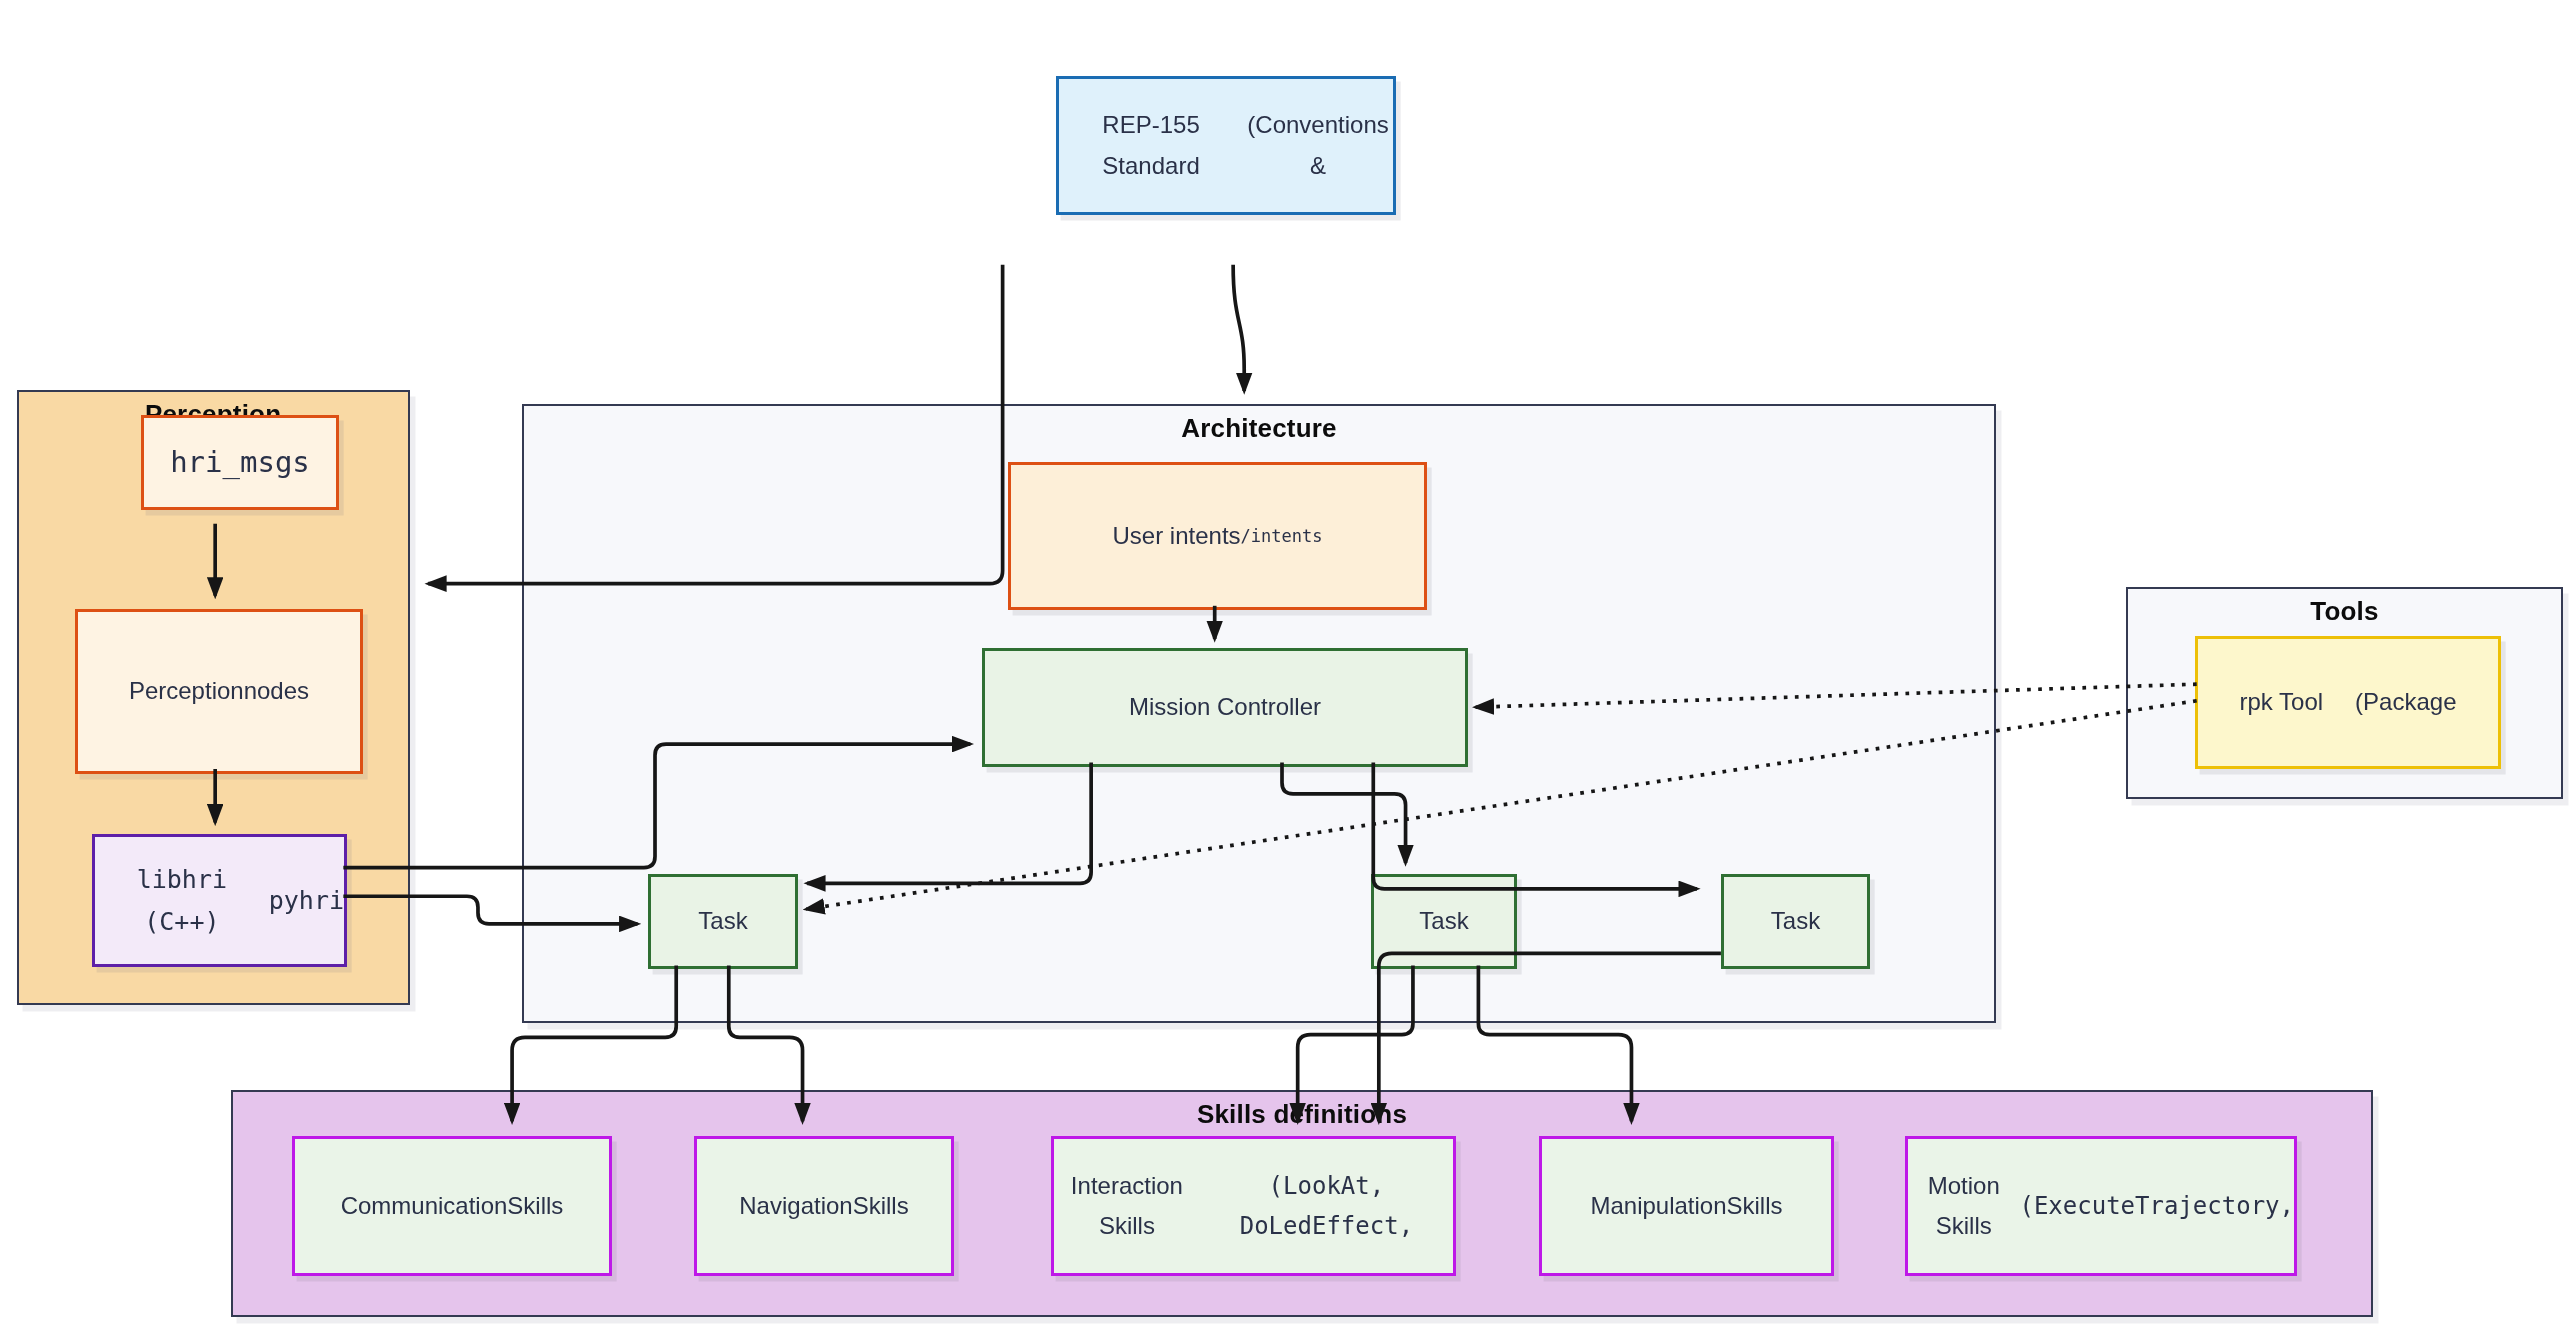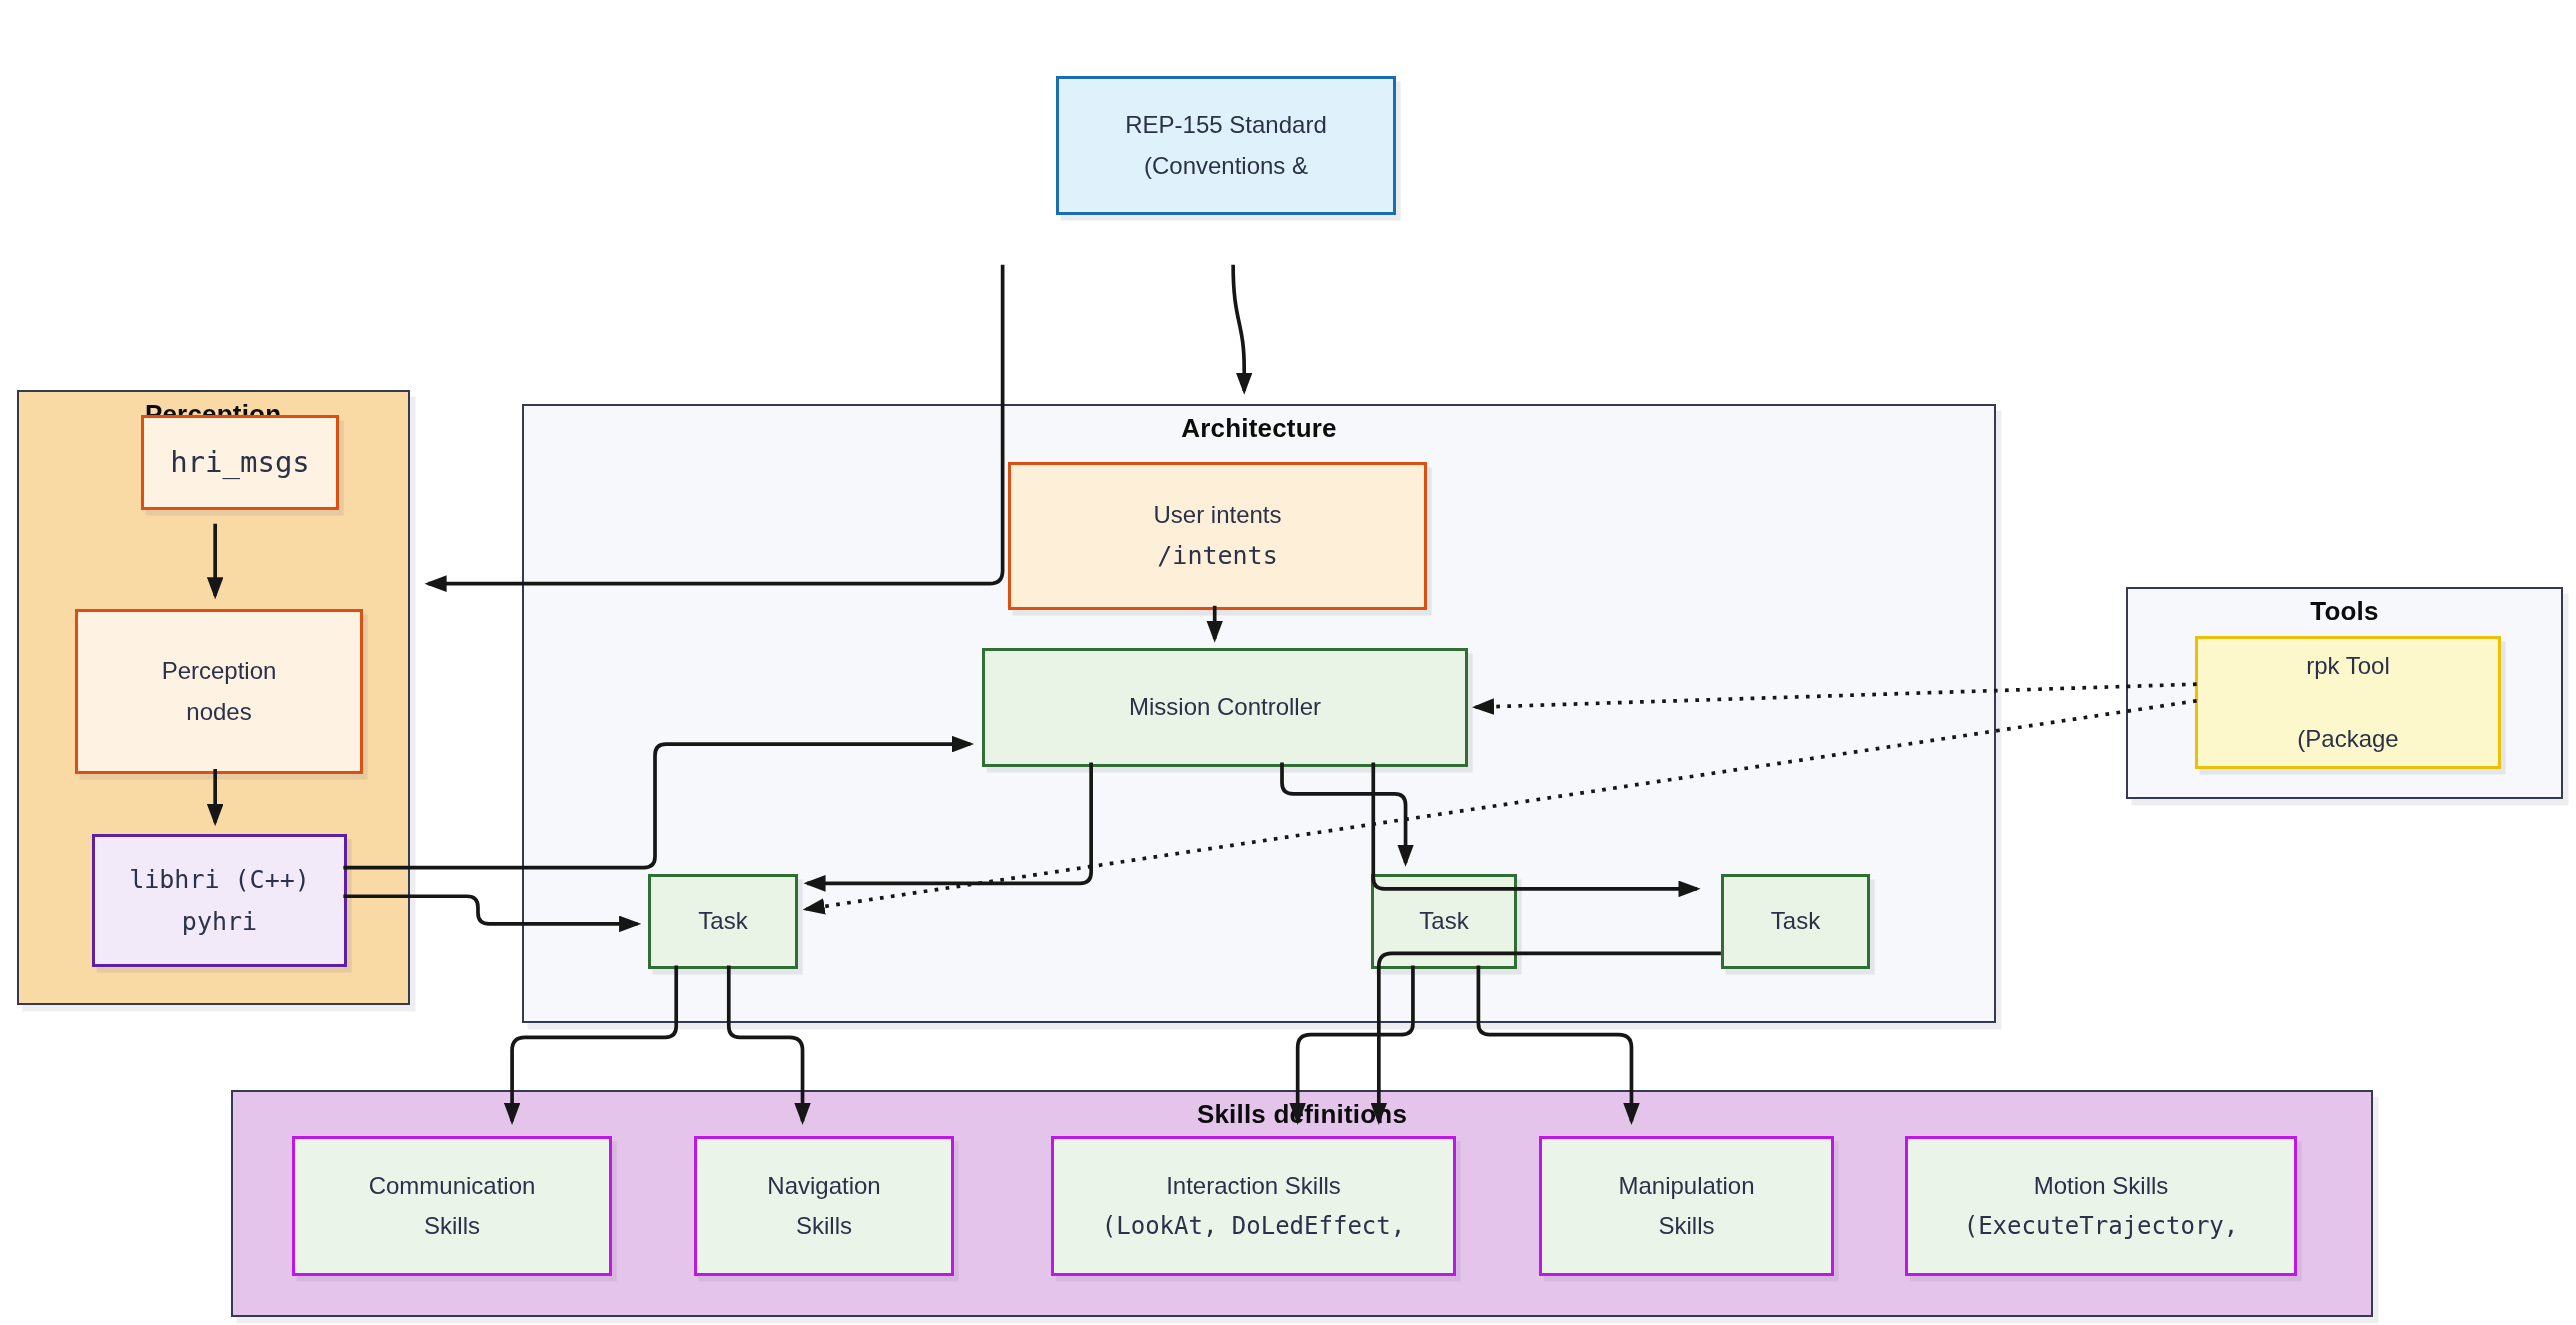--- a/index.html
+++ b/index.html
@@ -11,32 +11,32 @@
              box-shadow:5.5px 6.5px 0 rgba(150,150,165,.16);}
   .container .title{position:absolute;top:6.5px;left:0;right:0;text-align:center;
                     font-weight:bold;font-size:26px;color:var(--title);letter-spacing:0.2px;}
   .c-core{left:59px;top:16.6px;width:2334px;height:246px;}
   .c-perception{left:16.6px;top:390px;width:389px;height:611px;background:var(--perception_fill);}
   .c-architecture{left:522px;top:404px;width:1470px;height:615px;}
   .c-tools{left:2126px;top:587px;width:433px;height:208px;}
   .c-skills{left:231px;top:1090px;width:2138px;height:223px;background:var(--skills_fill);}
 
   
-  .node{position:absolute;display:flex;flex-direction:column;align-items:center;justify-content:center;
+  .node{position:absolute;display:flex;flex-direction:row;align-items:center;justify-content:center;
         text-align:center;font-size:24px;line-height:1.68;color:var(--text);
         box-shadow:4.6px 5.5px 0 rgba(120,120,135,.15);}
   .mono{font-family:"DejaVu Sans Mono",monospace;}
   .n-rep155{left:1056px;top:76px;width:334px;height:133px;background:var(--blue_fill);border:3.7px solid var(--blue_border);}
   .n-hri{left:119px;top:415px;width:192px;height:89px;background:var(--orange_fill);border:3.7px solid var(--orange_border);margin-left:22px;}
   .n-hri .mono{font-size:29px;}
   .n-pnodes{left:75px;top:609px;width:282px;height:159px;background:var(--orange_fill);border:3.7px solid var(--orange_border);}
   .n-libhri{left:92px;top:834px;width:249px;height:127px;background:var(--purple_fill);border:3.7px solid var(--purple_border);}
   .n-libhri .mono{font-size:25px;}
   .n-ui{left:1008px;top:462px;width:413px;height:142px;background:var(--peach_fill);border:3.7px solid var(--peach_border);}
-  .n-ui .mono{font-size:25px;}
+  .n-ui .mono{font-size:17px;}
   .n-mc{left:982px;top:648px;width:480px;height:113px;background:var(--green_fill);border:3.7px solid var(--green_border);}
   .n-task{width:144px;height:89px;background:var(--green_fill);border:3.7px solid var(--green_border);}
   .n-task1{left:648px;top:874px;}
   .n-task2{left:1371px;top:874px;width:140px;}
   .n-task3{left:1721px;top:874px;width:143px;}
   .n-rpk{left:2195px;top:636px;width:300px;height:127px;background:var(--yellow_fill);border:3.7px solid var(--yellow_border);gap:32px;}
   .skillbox{top:1136px;height:134px;background:var(--skill_fill);border:3.7px solid var(--magenta_border);}
   .n-comm{left:292px;width:314px;}
   .n-nav{left:694px;width:254px;text-align:right;}
   .n-inter{left:1051px;width:399px;}

